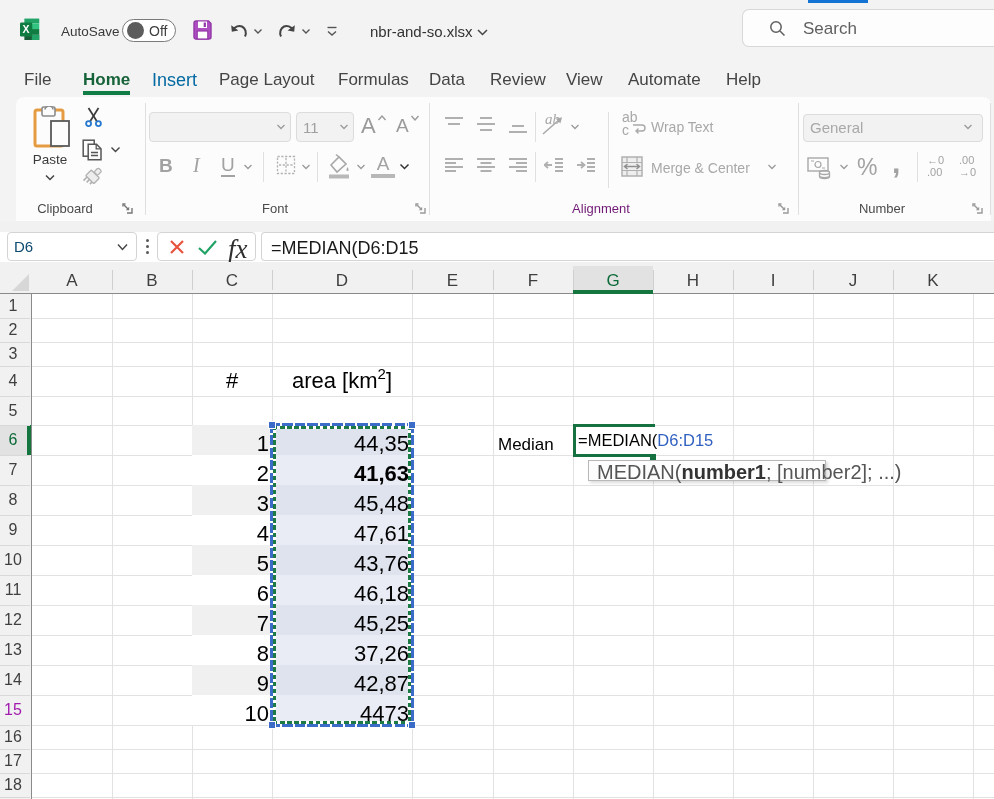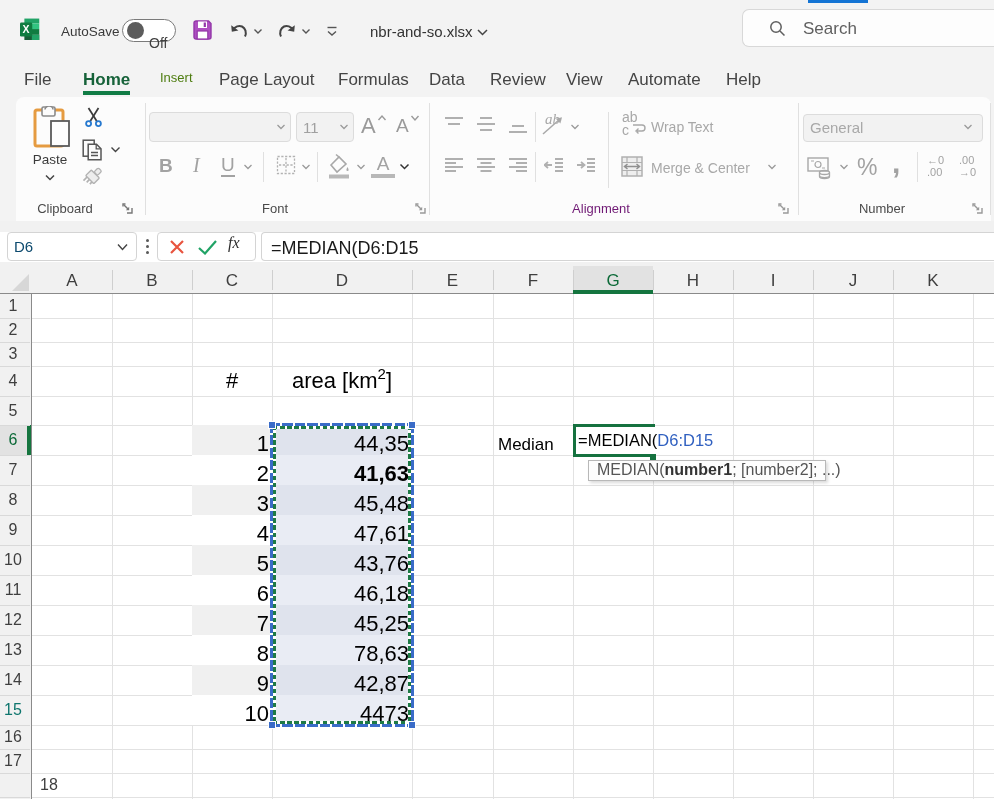--- a/index.html
+++ b/index.html
@@ -25,21 +25,21 @@
     <rect x="5" y="18.5" width="17" height="6" fill="#185c37"></rect>
     <rect x="13.5" y="18.5" width="8.5" height="6" fill="#21a366"></rect>
     <rect x="0" y="4.5" width="14" height="16" rx="1.5" fill="#107c41"></rect>
     <text x="7" y="17" font-size="12" font-weight="bold" fill="#fff" text-anchor="middle">X</text>
   </svg>
 
   <div class="abs" style="left:61px;top:24px;font-size:13.5px;color:#3a3a3a;">AutoSave</div>
 
   <div class="abs" style="left:122px;top:19px;width:52px;height:21px;border:1.5px solid #7a7a7a;border-radius:12px;background:#fff;"></div>
   <div class="abs" style="left:127px;top:22px;width:17px;height:17px;border-radius:50%;background:#5c5c5c;"></div>
-  <div class="abs" style="left:149px;top:23px;font-size:14px;color:#3f3f3f;margin-top:12px;">Off</div>
+  <div class="abs" style="left:149px;top:23px;font-size:14px;color:#3f3f3f;">Off</div>
 
   <svg class="abs" style="left:193px;top:20px;" width="19" height="20" viewBox="0 0 19 20">
     <path d="M1 3 a2 2 0 0 1 2-2 h12.5 l2.5 2.5 v13.5 a2 2 0 0 1 -2 2 h-13 a2 2 0 0 1 -2 -2 z" fill="#ae4fc1" stroke="#9336a8" stroke-width="1.4"></path>
     <rect x="5" y="1.5" width="9" height="6.5" fill="#fff"></rect>
     <rect x="10.7" y="2.5" width="2.2" height="4.5" fill="#9336a8"></rect>
     <rect x="4.2" y="11" width="10.6" height="8" fill="#fff" stroke="#9336a8" stroke-width="1.2"></rect>
   </svg>
 
   <svg class="abs" style="left:229px;top:23px;" width="20" height="17" viewBox="0 0 20 17">
     <path d="M4 7 C6 3.5 10 2 13 3.5 C16.5 5.2 17.8 9.5 16 13.5" fill="none" stroke="#444" stroke-width="2"></path>
@@ -70,21 +70,21 @@
   <div class="abs" style="left:742px;top:9px;width:252px;height:38px;background:#fdfdfd;border:1px solid #d8d8d8;border-right:none;border-radius:7px 0 0 7px;box-sizing:border-box;"></div>
   <svg class="abs" style="left:769px;top:20px;" width="17" height="17" viewBox="0 0 17 17">
     <circle cx="7" cy="7" r="5.2" fill="none" stroke="#5f5f5f" stroke-width="1.5"></circle>
     <path d="M11 11 L15.5 15.5" stroke="#5f5f5f" stroke-width="1.5"></path>
   </svg>
   <div class="abs" style="left:803px;top:19px;font-size:17px;color:#606060;">Search</div>
 
   <div class="abs" style="left:24px;top:70px;font-size:17px;color:#444;">File</div>
   <div class="abs" style="left:83px;top:70px;font-size:17px;color:#166239;font-weight:bold;">Home</div>
   <div class="abs" style="left:83px;top:91px;width:47px;height:3.5px;background:#117c45;"></div>
-  <div class="abs" style="left:160px;top:70px;font-size:13px;color:#4d7c0f;">Insert</div>
+  <div class="abs" style="left:152px;top:70px;font-size:18px;color:#0369a1;">Insert</div>
   <div class="abs" style="left:219px;top:70px;font-size:17px;color:#444;">Page Layout</div>
   <div class="abs" style="left:338px;top:70px;font-size:17px;color:#444;">Formulas</div>
   <div class="abs" style="left:429px;top:70px;font-size:17px;color:#444;">Data</div>
   <div class="abs" style="left:490px;top:70px;font-size:17px;color:#444;">Review</div>
   <div class="abs" style="left:566px;top:70px;font-size:17px;color:#444;">View</div>
   <div class="abs" style="left:628px;top:70px;font-size:17px;color:#444;">Automate</div>
   <div class="abs" style="left:726px;top:70px;font-size:17px;color:#444;">Help</div>
 
   <div class="abs" style="left:16px;top:97px;width:975px;height:124px;background:#fcfcfc;border-radius:8px 8px 0 0;"></div>
 
@@ -293,21 +293,21 @@
   <div class="abs" style="left:146px;top:239px;width:3px;height:3px;border-radius:50%;background:#595959;"></div>
   <div class="abs" style="left:146px;top:245px;width:3px;height:3px;border-radius:50%;background:#595959;"></div>
   <div class="abs" style="left:146px;top:251px;width:3px;height:3px;border-radius:50%;background:#595959;"></div>
   <div class="abs" style="left:157px;top:232px;width:99px;height:29px;background:#fff;border:1px solid #d4d4d4;border-radius:4px;box-sizing:border-box;"></div>
   <svg class="abs" style="left:169px;top:239px;" width="16" height="16" viewBox="0 0 16 16">
       <path d="M2 2 L14 14 M14 2 L2 14" stroke="#e8543f" stroke-width="2.2"></path>
     </svg>
   <svg class="abs" style="left:197px;top:239px;" width="21" height="16" viewBox="0 0 21 16">
       <path d="M2 9 L8 14.5 L19 2" fill="none" stroke="#21a366" stroke-width="2.2"></path>
     </svg>
-  <div class="abs ser-i" style="left:228px;top:234px;font-size:16px;color:#2f2f2f;">fx</div>
+  <div class="abs ser-i" style="left:228px;top:234px;font-size:27px;color:#2f2f2f;">fx</div>
   <div class="abs" style="left:261px;top:232px;width:733px;height:29px;background:#fff;border:1px solid #d4d4d4;border-radius:4px 0 0 4px;border-right:none;box-sizing:border-box;"></div>
   <div class="abs" style="left:271px;top:238px;font-size:18px;color:#1a1a1a;">=MEDIAN(D6:D15</div>
 
   <div class="abs" style="left:0;top:262px;width:994px;height:32px;background:#f1f1f1;"></div>
   <div class="abs" style="left:0;top:294px;width:994px;height:505px;background:#fff;"></div>
 
   <div class="abs" style="left:0;top:294px;width:31px;height:505px;background:#f1f1f1;"></div>
 
   <svg class="abs" style="left:12px;top:274px;" width="17" height="17" viewBox="0 0 17 17">
       <path d="M17 0 L17 17 L0 17 z" fill="#d7d7d7"></path>
@@ -367,27 +367,27 @@
       <div class="abs" style="left:0;top:545px;width:26px;height:30px;display:flex;align-items:center;justify-content:center;font-size:16px;color:#3f3f3f;">10</div>
       <div class="abs" style="left:0;top:574.5px;width:30px;height:1px;background:#d9d9d9;"></div>
       <div class="abs" style="left:0;top:575px;width:26px;height:30px;display:flex;align-items:center;justify-content:center;font-size:16px;color:#3f3f3f;">11</div>
       <div class="abs" style="left:0;top:604.5px;width:30px;height:1px;background:#d9d9d9;"></div>
       <div class="abs" style="left:0;top:605px;width:26px;height:30px;display:flex;align-items:center;justify-content:center;font-size:16px;color:#3f3f3f;">12</div>
       <div class="abs" style="left:0;top:634.5px;width:30px;height:1px;background:#d9d9d9;"></div>
       <div class="abs" style="left:0;top:635px;width:26px;height:30px;display:flex;align-items:center;justify-content:center;font-size:16px;color:#3f3f3f;">13</div>
       <div class="abs" style="left:0;top:664.5px;width:30px;height:1px;background:#d9d9d9;"></div>
       <div class="abs" style="left:0;top:665px;width:26px;height:30px;display:flex;align-items:center;justify-content:center;font-size:16px;color:#3f3f3f;">14</div>
       <div class="abs" style="left:0;top:694.5px;width:30px;height:1px;background:#d9d9d9;"></div>
-      <div class="abs" style="left:0;top:695px;width:26px;height:30px;display:flex;align-items:center;justify-content:center;font-size:16px;color:#0f766e;">15</div>
+      <div class="abs" style="left:0;top:695px;width:26px;height:30px;display:flex;align-items:center;justify-content:center;font-size:16px;color:#a21caf;">15</div>
       <div class="abs" style="left:0;top:724.5px;width:30px;height:1px;background:#d9d9d9;"></div>
       <div class="abs" style="left:0;top:725px;width:26px;height:24px;display:flex;align-items:center;justify-content:center;font-size:16px;color:#3f3f3f;">16</div>
       <div class="abs" style="left:0;top:748.5px;width:30px;height:1px;background:#d9d9d9;"></div>
       <div class="abs" style="left:0;top:749px;width:26px;height:24px;display:flex;align-items:center;justify-content:center;font-size:16px;color:#3f3f3f;">17</div>
       <div class="abs" style="left:0;top:772.5px;width:30px;height:1px;background:#d9d9d9;"></div>
-      <div class="abs" style="left:0;top:773px;width:26px;height:24px;display:flex;align-items:center;justify-content:center;font-size:16px;color:#3f3f3f;margin-left:36px;">18</div>
+      <div class="abs" style="left:0;top:773px;width:26px;height:24px;display:flex;align-items:center;justify-content:center;font-size:16px;color:#3f3f3f;">18</div>
       <div class="abs" style="left:0;top:796.5px;width:30px;height:1px;background:#d9d9d9;"></div>
     </div>
 
   <div id="grid">
       <div class="abs" style="left:112px;top:294px;width:1px;height:505px;background:#e2e2e2;"></div>
       <div class="abs" style="left:192px;top:294px;width:1px;height:505px;background:#e2e2e2;"></div>
       <div class="abs" style="left:272px;top:294px;width:1px;height:505px;background:#e2e2e2;"></div>
       <div class="abs" style="left:412px;top:294px;width:1px;height:505px;background:#e2e2e2;"></div>
       <div class="abs" style="left:493px;top:294px;width:1px;height:505px;background:#e2e2e2;"></div>
       <div class="abs" style="left:573px;top:294px;width:1px;height:505px;background:#e2e2e2;"></div>
@@ -448,21 +448,21 @@
       <div class="abs" style="left:272px;top:485px;width:137px;height:30px;display:flex;align-items:flex-end;justify-content:flex-end;font-size:22px;line-height:1;color:#000;">45,48</div>
       <div class="abs" style="left:192px;top:515px;width:77px;height:30px;display:flex;align-items:flex-end;justify-content:flex-end;font-size:22px;line-height:1;color:#000;">4</div>
       <div class="abs" style="left:272px;top:515px;width:137px;height:30px;display:flex;align-items:flex-end;justify-content:flex-end;font-size:22px;line-height:1;color:#000;">47,61</div>
       <div class="abs" style="left:192px;top:545px;width:77px;height:30px;display:flex;align-items:flex-end;justify-content:flex-end;font-size:22px;line-height:1;color:#000;">5</div>
       <div class="abs" style="left:272px;top:545px;width:137px;height:30px;display:flex;align-items:flex-end;justify-content:flex-end;font-size:22px;line-height:1;color:#000;">43,76</div>
       <div class="abs" style="left:192px;top:575px;width:77px;height:30px;display:flex;align-items:flex-end;justify-content:flex-end;font-size:22px;line-height:1;color:#000;">6</div>
       <div class="abs" style="left:272px;top:575px;width:137px;height:30px;display:flex;align-items:flex-end;justify-content:flex-end;font-size:22px;line-height:1;color:#000;">46,18</div>
       <div class="abs" style="left:192px;top:605px;width:77px;height:30px;display:flex;align-items:flex-end;justify-content:flex-end;font-size:22px;line-height:1;color:#000;">7</div>
       <div class="abs" style="left:272px;top:605px;width:137px;height:30px;display:flex;align-items:flex-end;justify-content:flex-end;font-size:22px;line-height:1;color:#000;">45,25</div>
       <div class="abs" style="left:192px;top:635px;width:77px;height:30px;display:flex;align-items:flex-end;justify-content:flex-end;font-size:22px;line-height:1;color:#000;">8</div>
-      <div class="abs" style="left:272px;top:635px;width:137px;height:30px;display:flex;align-items:flex-end;justify-content:flex-end;font-size:22px;line-height:1;color:#000;">78,63</div>
+      <div class="abs" style="left:272px;top:635px;width:137px;height:30px;display:flex;align-items:flex-end;justify-content:flex-end;font-size:22px;line-height:1;color:#000;">37,26</div>
       <div class="abs" style="left:192px;top:665px;width:77px;height:30px;display:flex;align-items:flex-end;justify-content:flex-end;font-size:22px;line-height:1;color:#000;">9</div>
       <div class="abs" style="left:272px;top:665px;width:137px;height:30px;display:flex;align-items:flex-end;justify-content:flex-end;font-size:22px;line-height:1;color:#000;">42,87</div>
       <div class="abs" style="left:192px;top:695px;width:77px;height:30px;display:flex;align-items:flex-end;justify-content:flex-end;font-size:22px;line-height:1;color:#000;">10</div>
       <div class="abs" style="left:272px;top:695px;width:137px;height:30px;display:flex;align-items:flex-end;justify-content:flex-end;font-size:22px;line-height:1;color:#000;">4473</div>
       <div class="abs" style="left:192px;top:366px;width:80px;height:30px;display:flex;align-items:center;justify-content:center;font-size:22px;line-height:1;color:#000;">#</div>
       <div class="abs" style="left:272px;top:366px;width:140px;height:30px;display:flex;align-items:center;justify-content:center;font-size:22px;line-height:1;color:#000;">area&nbsp;[km<span style="font-size:15px;position:relative;top:-8px;">2</span>]</div>
       <div class="abs" style="left:498px;top:425px;width:75px;height:28px;display:flex;align-items:flex-end;font-size:17px;line-height:1;color:#000;">Median</div>
     </div>
 
   <div id="ants">
@@ -481,15 +481,15 @@
     </div>
 
   <div class="abs" style="left:575px;top:427px;width:132px;height:27px;background:#fff;"></div>
   <div class="abs" style="left:573px;top:424px;width:82px;height:3px;background:#15713f;"></div>
   <div class="abs" style="left:573px;top:424px;width:3px;height:33.3px;background:#15713f;"></div>
   <div class="abs" style="left:573px;top:454.3px;width:77px;height:3px;background:#15713f;"></div>
   <div class="abs" style="left:649.5px;top:453.8px;width:6.5px;height:6px;background:#15713f;"></div>
   <div class="abs" style="left:578px;top:431.5px;font-size:16.5px;line-height:1;color:#000;white-space:nowrap;">=MEDIAN(<span style="color:#3060c0;">D6:D15</span></div>
 
   <div class="abs" style="left:588px;top:460px;width:238px;height:21px;background:#fdfdfd;border:1px solid #b8b8b8;box-shadow:2px 2px 3px rgba(0,0,0,0.15);box-sizing:border-box;"></div>
-  <div class="abs" style="left:597px;top:461px;font-size:16px;color:#555;">MEDIAN(<b style="color:#333;">number1</b>; [number2]; ...)</div>
+  <div class="abs" style="left:597px;top:461px;font-size:20px;color:#555;">MEDIAN(<b style="color:#333;">number1</b>; [number2]; ...)</div>
 
 </div>
 
 </body></html>

